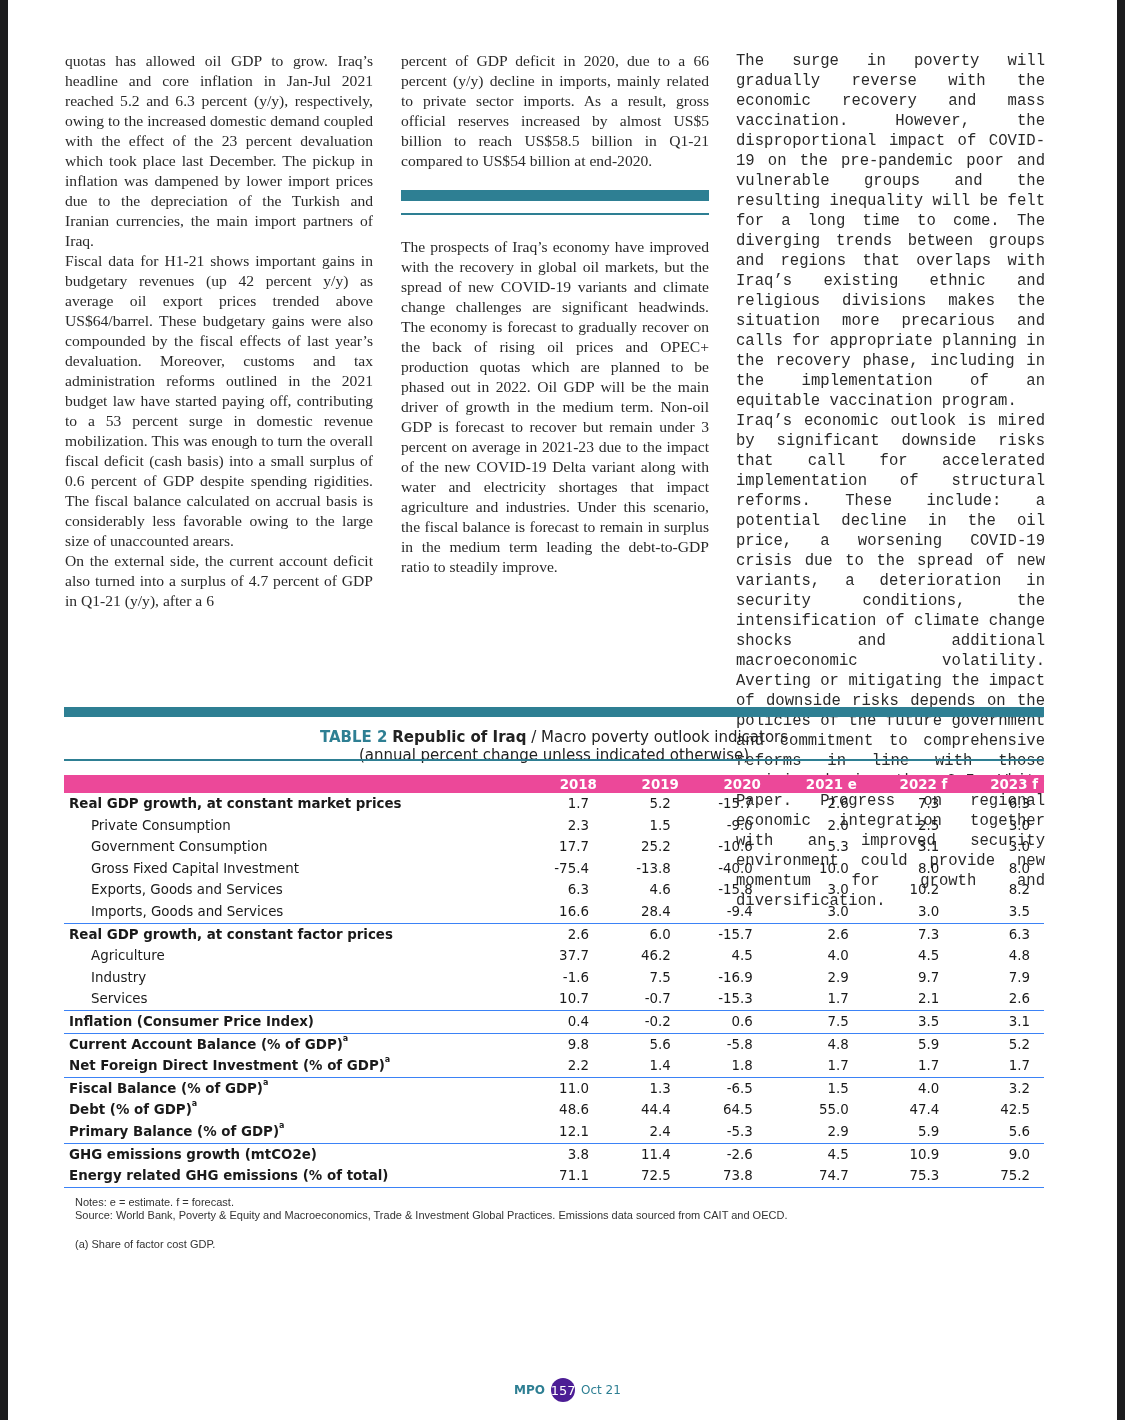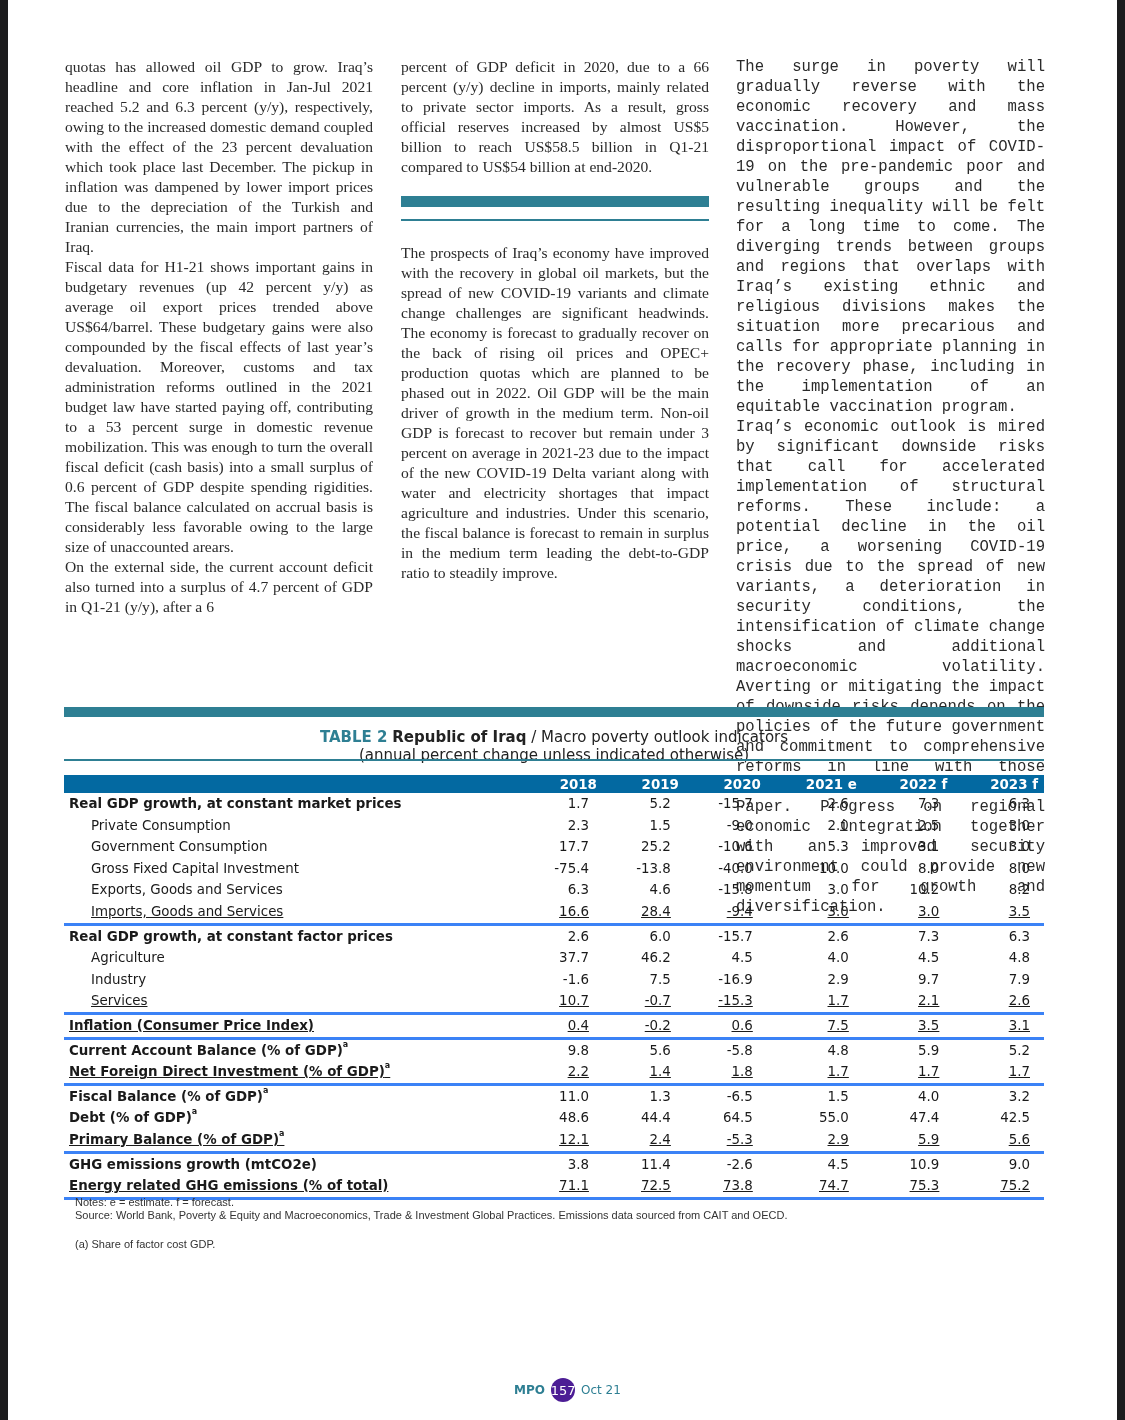--- a/index.html
+++ b/index.html
@@ -6,21 +6,21 @@
     body {
       width: 1125px; height: 1420px;
       background: #1c1c1e;
       position: relative; overflow: hidden;
     }
     .page {
       position: absolute; left: 8px; top: 0; width: 1109px; height: 1420px;
       background: #ffffff;
     }
     .col {
-      position: absolute; top: 57px;
+      position: absolute; top: 51px;
       font-family: "Liberation Serif", "DejaVu Serif", serif;
       font-size: 15.6px; line-height: 20px; color: #2a2a2a;
       text-align: justify; hyphens: manual;
     }
     .col p { margin: 0; }
     .col1 { left: 65px; width: 308px; }
     .col2 { left: 401px; width: 308px; }
     .col3 { left: 736px; width: 309px; font-family: Liberation Mono, monospace; }
     .outlook-bar { height: 11px; background: #2e7f93; margin: 19px 0 12px 0; }
     .outlook-title {
@@ -39,30 +39,30 @@
     .tbl-caption .tag { color: #2e7f93; font-weight: bold; }
     .tbl-caption .strong { font-weight: bold; }
     .tbl-caption-rule { position: absolute; left: 64px; top: 759px; width: 980px; height: 2px; background: #2e7f93; }
 
     table.mpo {
       position: absolute; left: 64px; top: 775px; width: 980px;
       border-collapse: collapse;
       font-family: "DejaVu Sans", sans-serif; font-size: 13.4px; color: #1a1a1a;
     }
     table.mpo thead th {
-      background: #0369a1; color: #ffffff; font-weight: bold; text-align: right;
+      background: #ec4899; color: #ffffff; font-weight: bold; text-align: right;
       height: 18px; padding: 0 6px 0 0; font-size: 13.4px;
     }
     table.mpo thead th.label-col { text-align: left; }
     table.mpo td { height: 21.6px; padding: 0; line-height: 21.6px; white-space: nowrap; }
     table.mpo td.num { text-align: right; padding-right: 14px; }
     table.mpo td.label { padding-left: 5px; width: 430px; }
     table.mpo tr.bold td.label { font-weight: bold; }
     table.mpo tr.sub td.label { padding-left: 27px; }
-    table.mpo tr.rule-below td { border-bottom: 3px solid #3b82f6; text-decoration: underline; }
+    table.mpo tr.rule-below td { border-bottom: 1px solid #3b82f6; }
     table.mpo sup { font-size: 8px; vertical-align: top; line-height: 10px; }
 
     .notes {
       position: absolute; left: 75px; top: 1196px; width: 900px;
       font-family: "Liberation Sans", sans-serif; font-size: 11px; color: #333; line-height: 13px;
     }
     .notes p { margin: 0; }
     .notes p.gap { margin-top: 16px; }
 
     .footer {

